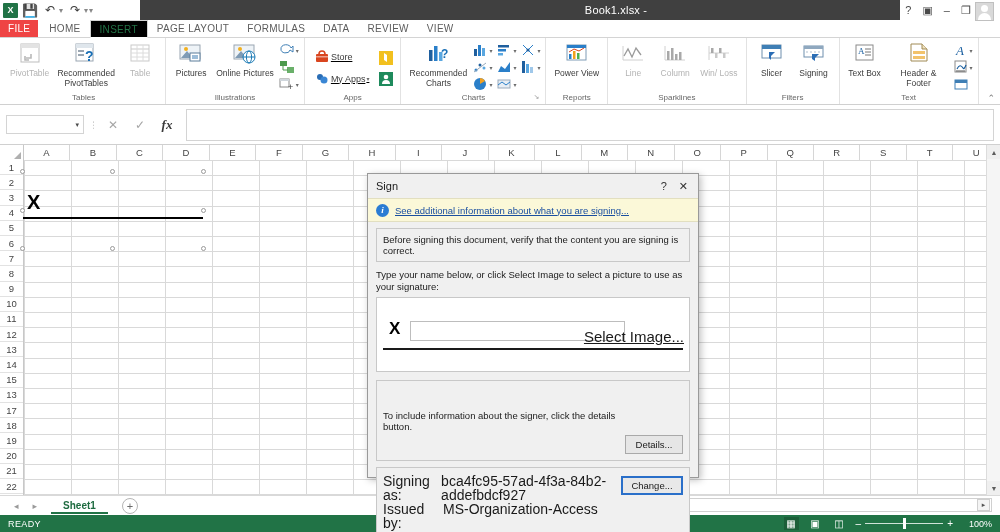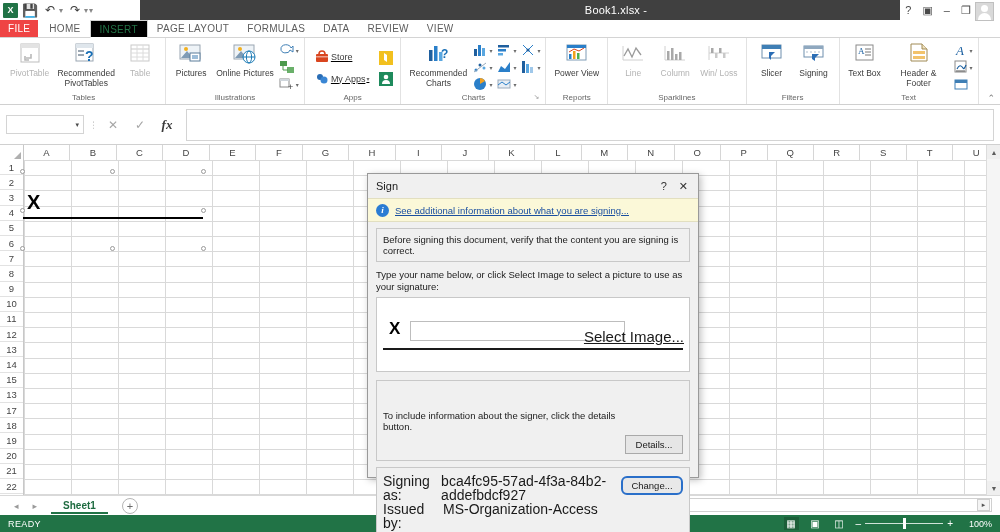--- a/index.html
+++ b/index.html
@@ -344,21 +344,21 @@
   }
   .btn.focus { border: 2px solid #2a6fc9; background: #e8e8e8; }
   .btn.dis { color: #a0a0a0; background: #efefef; border-color: #c6c6c6; }
   .signer-box {
     border: 1px solid #c8c8c8; background: #f0f0f0; margin-top: 6px;
     padding: 6px 6px 5px; position: relative;
   }
   .sb-row { display: flex; font-size: 14px; line-height: 14px; }
   .sb-key { width: 60px; color: #1a1a1a; }
   .sb-val { color: #1a1a1a; }
-  .change-btn { position: absolute; right: 6px; top: 8px; min-width: 62px; border-radius: 6px; }
+  .change-btn { position: absolute; right: 6px; top: 8px; min-width: 62px; }
   .dlg-foot {
     display: flex; justify-content: flex-end; gap: 8px;
     padding: 9px 10px 0;
   }
   .dlg-foot .btn { min-width: 60px; height: 20px; }
 </style>
 </head>
 <body>
 
 <div id="app">

